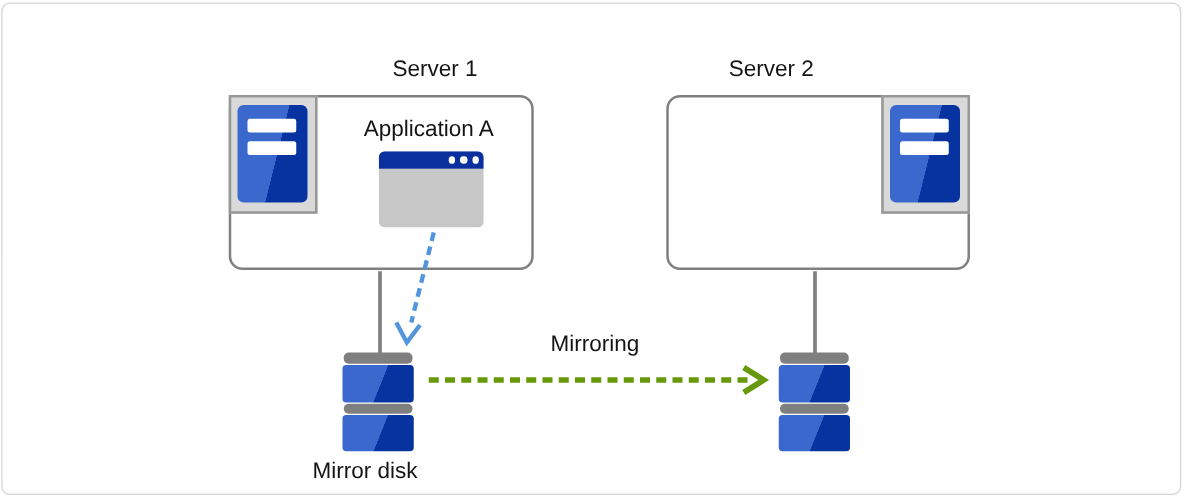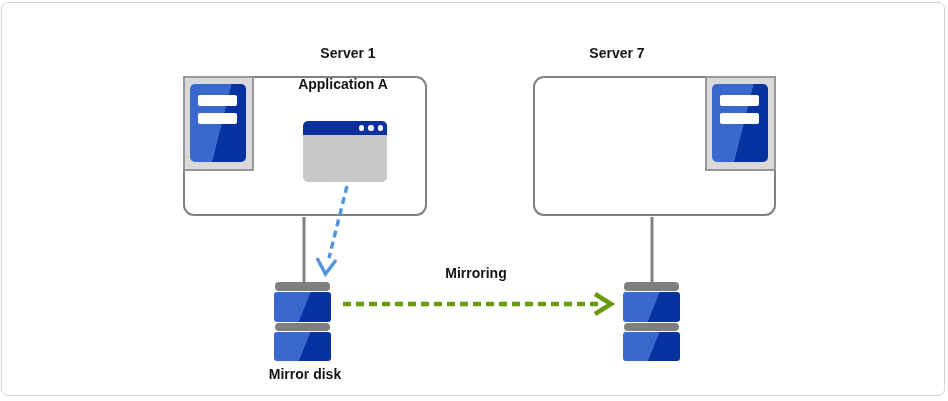--- a/index.html
+++ b/index.html
@@ -9,26 +9,26 @@
     font-family:"Liberation Sans",sans-serif;
     color:var(--text-color,#141414);
   }
   .frame{
     position:absolute;inset:2px 3px 5px 1px;
     border:1px solid var(--frame-border,#d4d4d4);
     border-radius:7px;pointer-events:none;
   }
   .label{
     position:absolute;transform:translateX(-50%);
-    white-space:nowrap;font-size:14px;line-height:1.2;font-weight:bold;
+    white-space:nowrap;font-size:18px;line-height:1.2;
   }
   .server-label{top:45px;}
-  .app-label{left:343px;top:76px;}
+  .app-label{left:343px;top:93px;}
   .mirroring-label{left:476px;top:265px;}
-  .mirror-disk-label{left:305px;top:366px;}
+  .mirror-disk-label{left:292px;top:366px;}
 
   .server-box{
     position:absolute;top:76px;height:140px;box-sizing:border-box;
     border:2.5px solid var(--outline-gray,#808080);
     border-radius:11px;background:#fff;
   }
   .icon-frame{
     position:absolute;top:76px;width:71px;height:95px;box-sizing:border-box;
     background:var(--icon-frame-fill,#d9d9d9);
     border:2.5px solid var(--icon-frame-border,#979797);
@@ -64,21 +64,21 @@
     background:linear-gradient(112deg,var(--light-blue,#3b68cd) 53%,var(--dark-blue,#0733a0) 53.3%);
   }
   .platter-1{top:10px;}  .platter-2{top:50px;height:29px;}
 </style>
 </head>
 <body>
 
 <div class="frame"></div>
 
 <div class="label server-label" style="left:348px;">Server 1</div>
-<div class="label server-label" style="left:617px;">Server 7</div>
+<div class="label server-label" style="left:617px;">Server 2</div>
 
 <div class="server-box" style="left:183px;width:244px;"></div>
 <div class="server-box" style="left:533px;width:243px;"></div>
 
 <div class="icon-frame" style="left:183px;"></div>
 <div class="icon-frame" style="left:705px;"></div>
 
 <div class="tower" style="left:190px;">
   <div class="slot slot-1"></div>
   <div class="slot slot-2"></div>

